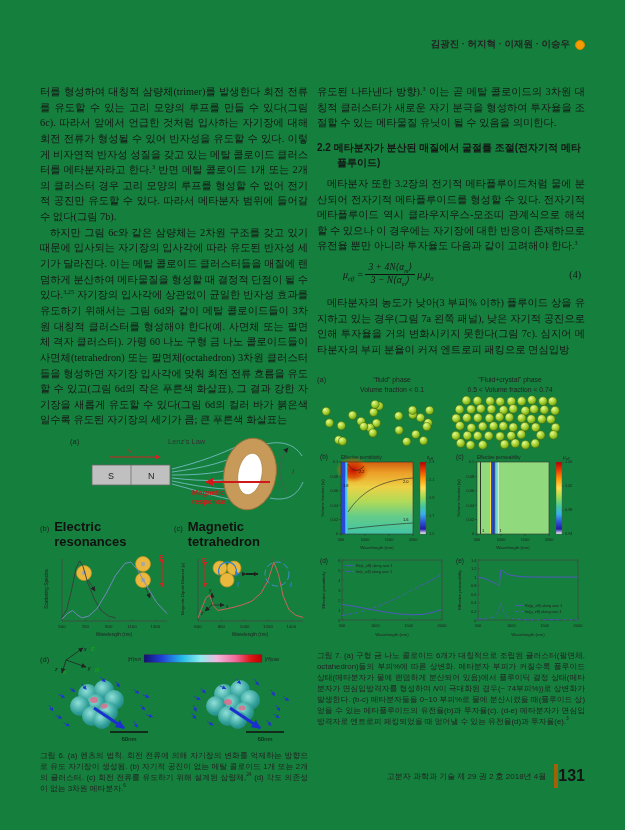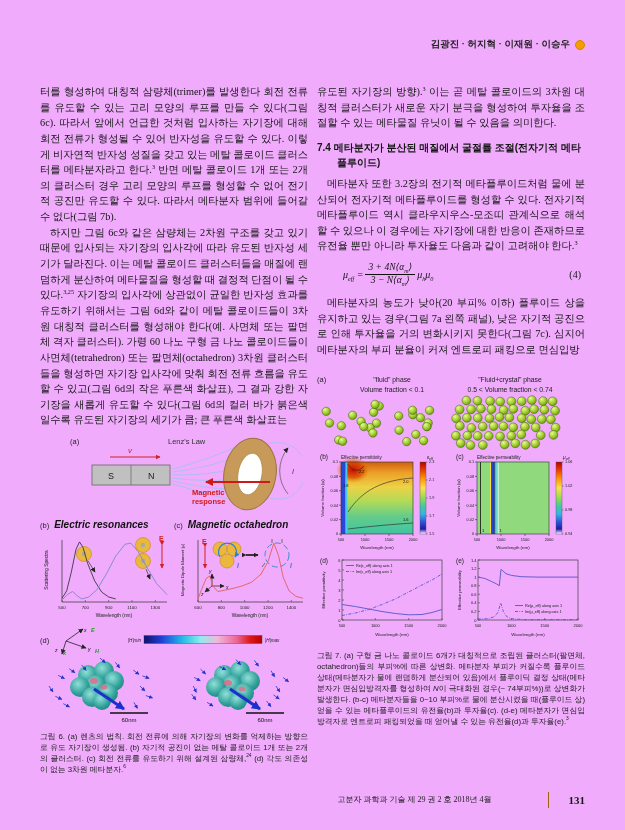--- a/index.html
+++ b/index.html
@@ -1,16 +1,16 @@
 <!DOCTYPE html>
 <html><head>
 <meta charset="utf-8">
 <style>
   html,body{margin:0;padding:0;background:#fff;}
-  .page{position:relative;width:625px;height:830px;background:#f0abfc;overflow:hidden;
+  .page{position:relative;width:625px;height:830px;background:#15803d;overflow:hidden;
         font-family:"Liberation Serif","DejaVu Serif",serif;color:#151515;}
   .authors-row{position:absolute;top:38px;right:40px;display:flex;align-items:center;gap:5px;
         font-family:"Liberation Sans","DejaVu Sans",sans-serif;font-weight:bold;font-size:9.5px;color:#222;}
   .author-dot{display:inline-block;width:8px;height:8px;border-radius:50%;background:#f59c00;border:1px solid #d98500;}
   .cols{position:absolute;top:84px;left:40px;right:40px;display:flex;gap:9px;}
   .col{width:268px;}
   .body{margin:0;font-size:10.3px;line-height:1.52;text-align:justify;}
   .body.indent{text-indent:10px;}
   .body sup{font-size:.6em;line-height:0;}
   .sec{margin:9px 0 5px 0;font-family:"Liberation Sans","DejaVu Sans",sans-serif;
@@ -21,34 +21,34 @@
   .frac{display:inline-flex;flex-direction:column;text-align:center;margin:0 2px;line-height:1.2;font-size:9.5px;}
   .frac .num{border-bottom:.8px solid #111;padding:0 3px;}
   .frac .den{padding:0 3px;}
   .eq-no{margin-left:auto;font-style:normal;}
   figure{margin:0;padding:0;}
   .fig{margin-top:4px;}
   .fig7{margin-top:18px;}
   .plabel{font-family:"Liberation Sans","DejaVu Sans",sans-serif;font-size:7.5px;color:#222;}
   .fig6-heads{display:flex;font-family:"Liberation Sans","DejaVu Sans",sans-serif;margin:1px 0 0 0;}
   .fig6-heads .half{width:50%;display:flex;gap:5px;align-items:baseline;}
-  .phead{font-size:10px;font-weight:bold;color:#111;font-style:italic;}
+  .phead{font-size:13px;font-weight:bold;color:#111;}
   .fig-row{display:flex;gap:4px;}
   .f6d-row{display:flex;align-items:center;gap:4px;margin-top:1px;}
   .cap{font-family:"Liberation Sans","DejaVu Sans",sans-serif;font-size:7.8px;line-height:1.42;
        color:#222;text-align:justify;margin-top:6px;}
   .cap b{font-weight:normal;}
   .cap sup{font-size:.62em;line-height:0;}
   .f7a-heads{display:flex;font-family:"Liberation Sans","DejaVu Sans",sans-serif;font-size:6.8px;color:#222;line-height:1.35;}
   .f7a-heads .plabel{width:16px;}
   .f7a-h{width:118px;text-align:center;}
-  .footer{position:absolute;bottom:22px;right:40px;display:flex;align-items:center;
-          font-family:Liberation Serif, serif;gap:48px;}
+  .footer{position:absolute;bottom:42px;right:40px;display:flex;align-items:center;
+          font-family:Liberation Sans, sans-serif;}
   .journal{font-size:8px;color:#222;padding-right:8px;}
-  .pagenum{font-size:11px;font-weight:bold;border-left:1px solid #a16207;padding-left:20px;line-height:1.5;}
+  .pagenum{font-size:16px;font-weight:bold;border-left:4px solid #a16207;padding-left:0;line-height:1.5;}
   svg text{font-family:"Liberation Sans","DejaVu Sans",sans-serif;}
 </style>
 </head>
 <body>
 
 <svg width="0" height="0" style="position:absolute">
   <defs>
     <linearGradient id="jetV" x1="0" y1="0" x2="0" y2="1">
       <stop offset="0" stop-color="#b30000"></stop>
         <stop offset=".1" stop-color="#e83500"></stop>
@@ -165,21 +165,21 @@
           <text x="252" y="42" font-size="7" fill="#333" font-style="italic">I</text>
         </svg>
 
         <div class="fig6-heads">
           <div class="half">
             <span class="plabel">(b)</span>
             <span class="phead">Electric resonances</span>
           </div>
           <div class="half">
             <span class="plabel">(c)</span>
-            <span class="phead">Magnetic octahedron</span>
+            <span class="phead">Magnetic tetrahedron</span>
           </div>
         </div>
 
         <div class="fig-row">
 
           <svg width="132" height="94">
             <text transform="rotate(-90 8 40)" x="8" y="40" text-anchor="middle" font-size="4.8" fill="#222">Scattering Spectra</text>
             <text x="74" y="87" text-anchor="middle" font-size="4.8" fill="#222">Wavelength (nm)</text>
             <circle cx="44" cy="24" r="7.5" fill="#e9b83d" stroke="#c89020" stroke-width=".7"></circle>
             <circle cx="44" cy="24" r="2.2" fill="#a8a8a8"></circle>
@@ -336,37 +336,37 @@
               <line x1="95.0" y1="15.7" x2="98.6" y2="21.7" stroke="#2233cc" stroke-width="0.8" marker-end="url(#aNavy)"></line>
               <line x1="107.1" y1="22.5" x2="112.6" y2="26.7" stroke="#2233cc" stroke-width="0.8" marker-end="url(#aNavy)"></line>
             </svg>
         </div>
 
         <figcaption class="cap"><b>그림 6. </b><span>(a) 렌츠의 법칙. 회전 전류에 의해 자기장의 변화를 억제하는 방향으로 유도 자기장이 생성됨. (b) 자기적 공진이 없는 메탈 콜로이드 1개 또는 2개의 클러스터. (c) 회전 전류를 유도하기 위해 설계된 삼량체,</span><sup>24</sup><span> (d) 각도 의존성이 없는 3차원 메타분자.</span><sup>6</sup></figcaption>
       </figure>
     </div>
 
     <div class="col">
-      <p class="body"><span>유도된 자기장의 방향).</span><sup>3</sup><span> 이는 곧 메탈 콜로이드의 3차원 대칭적 클러스터가 새로운 자기 분극을 형성하여 투자율을 조절할 수 있는 메타물질 유닛이 될 수 있음을 의미한다.</span></p>
-      <h3 class="sec">7.4 메타분자가 분산된 매질에서 굴절률 조절(전자기적 메타플루이드)</h3>
+      <p class="body"><span>유도된 나타낸다 방향).</span><sup>3</sup><span> 이는 곧 메탈 콜로이드의 3차원 대칭적 클러스터가 새로운 자기 분극을 형성하여 투자율을 조절할 수 있는 메타물질 유닛이 될 수 있음을 의미한다.</span></p>
+      <h3 class="sec">2.2 메타분자가 분산된 매질에서 굴절률 조절(전자기적 메타플루이드)</h3>
       <p class="body indent"><span>메타분자 또한 3.2장의 전기적 메타플루이드처럼 물에 분산되어 전자기적 메타플루이드를 형성할 수 있다. 전자기적 메타플루이드 역시 클라우지우스-모조띠 관계식으로 해석할 수 있으나 이 경우에는 자기장에 대한 반응이 존재하므로 유전율 뿐만 아니라 투자율도 다음과 같이 고려해야 한다.</span><sup>3</sup></p>
 
       <div class="equation">
         <span class="eq-body">
           <span><i>μ</i><sub>eff</sub><span> = </span></span>
           <span class="frac">
             <span class="num"><span>3 + 4</span><i>N</i><span>⟨</span><i>α</i><sub>m</sub><span>⟩</span></span>
             <span class="den"><span>3 − </span><i>N</i><span>⟨</span><i>α</i><sub>m</sub><span>⟩</span></span>
           </span>
           <span><i>μ</i><sub>h</sub><i>μ</i><sub>0</sub></span>
         </span>
         <span class="eq-no">(4)</span>
       </div>
 
-      <p class="body indent">메타분자의 농도가 낮아(20 부피% 이하) 플루이드 상을 유지하고 있는 경우(그림 7a 왼쪽 패널), 낮은 자기적 공진으로 인해 투자율을 거의 변화시키지 못한다(그림 7c). 심지어 메타분자의 부피 분율이 커져 엔트로피 패킹으로 면심입방</p>
+      <p class="body indent">메타분자의 농도가 낮아(3 부피% 이하) 플루이드 상을 유지하고 있는 경우(그림 7a 왼쪽 패널), 낮은 자기적 공진으로 인해 투자율을 거의 변화시키지 못한다(그림 7c). 심지어 메타분자의 부피 분율이 커져 엔트로피 패킹으로 면심입방</p>
 
       <figure class="fig fig7">
         <div class="f7a-heads">
           <span class="plabel">(a)</span>
           <div class="f7a-h">
             <div>"fluid" phase</div>
             <div>Volume fraction &lt; 0.1</div>
           </div>
           <div class="f7a-h">
             <div>"Fluid+crystal" phase</div>

